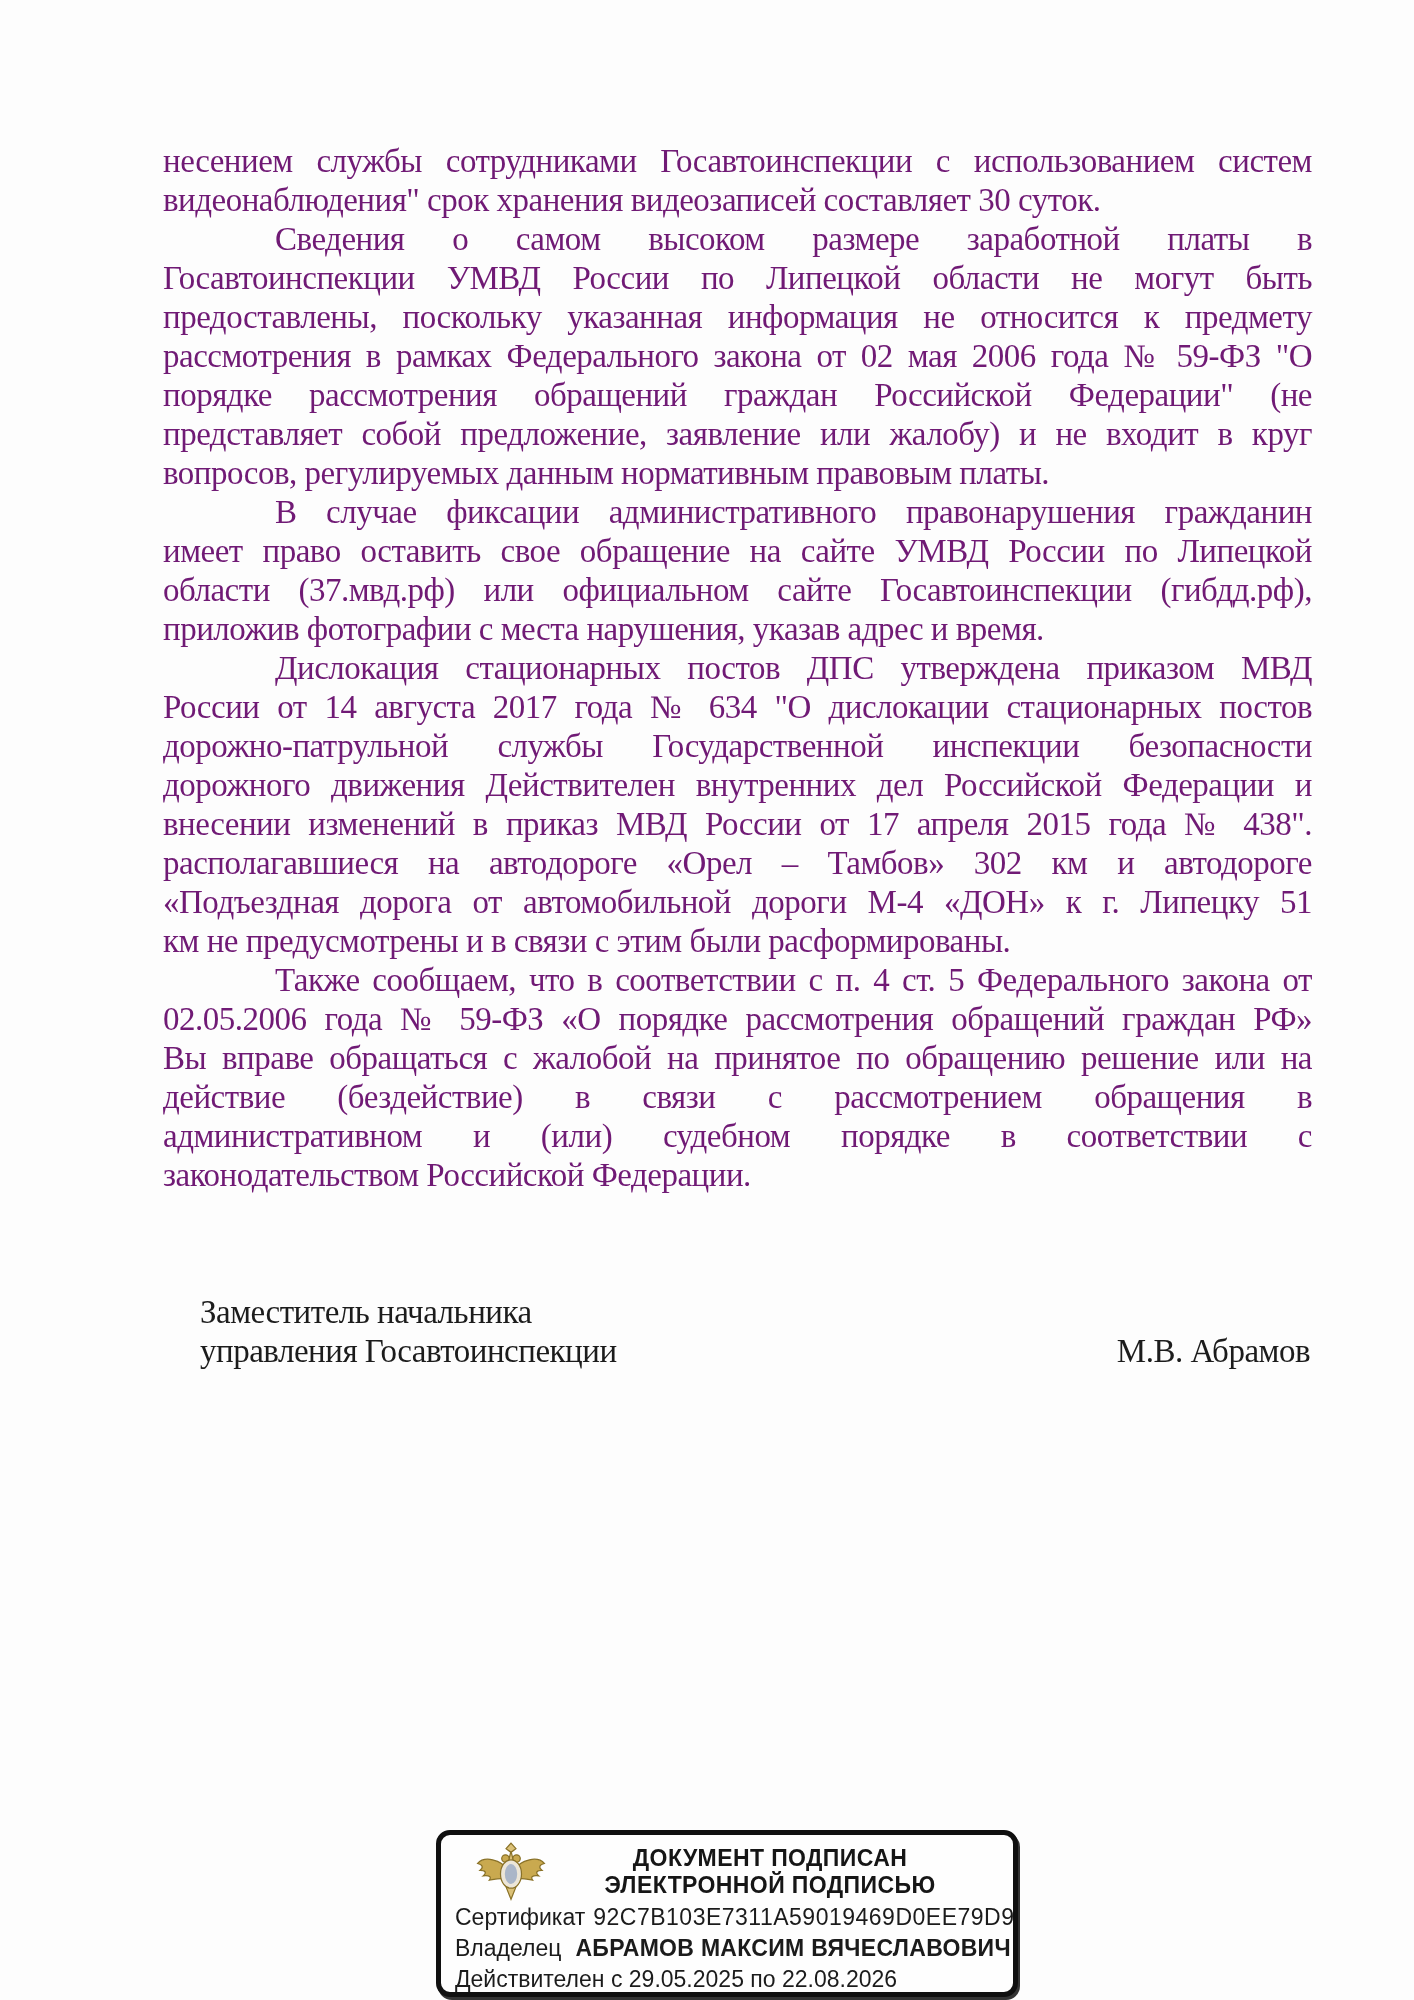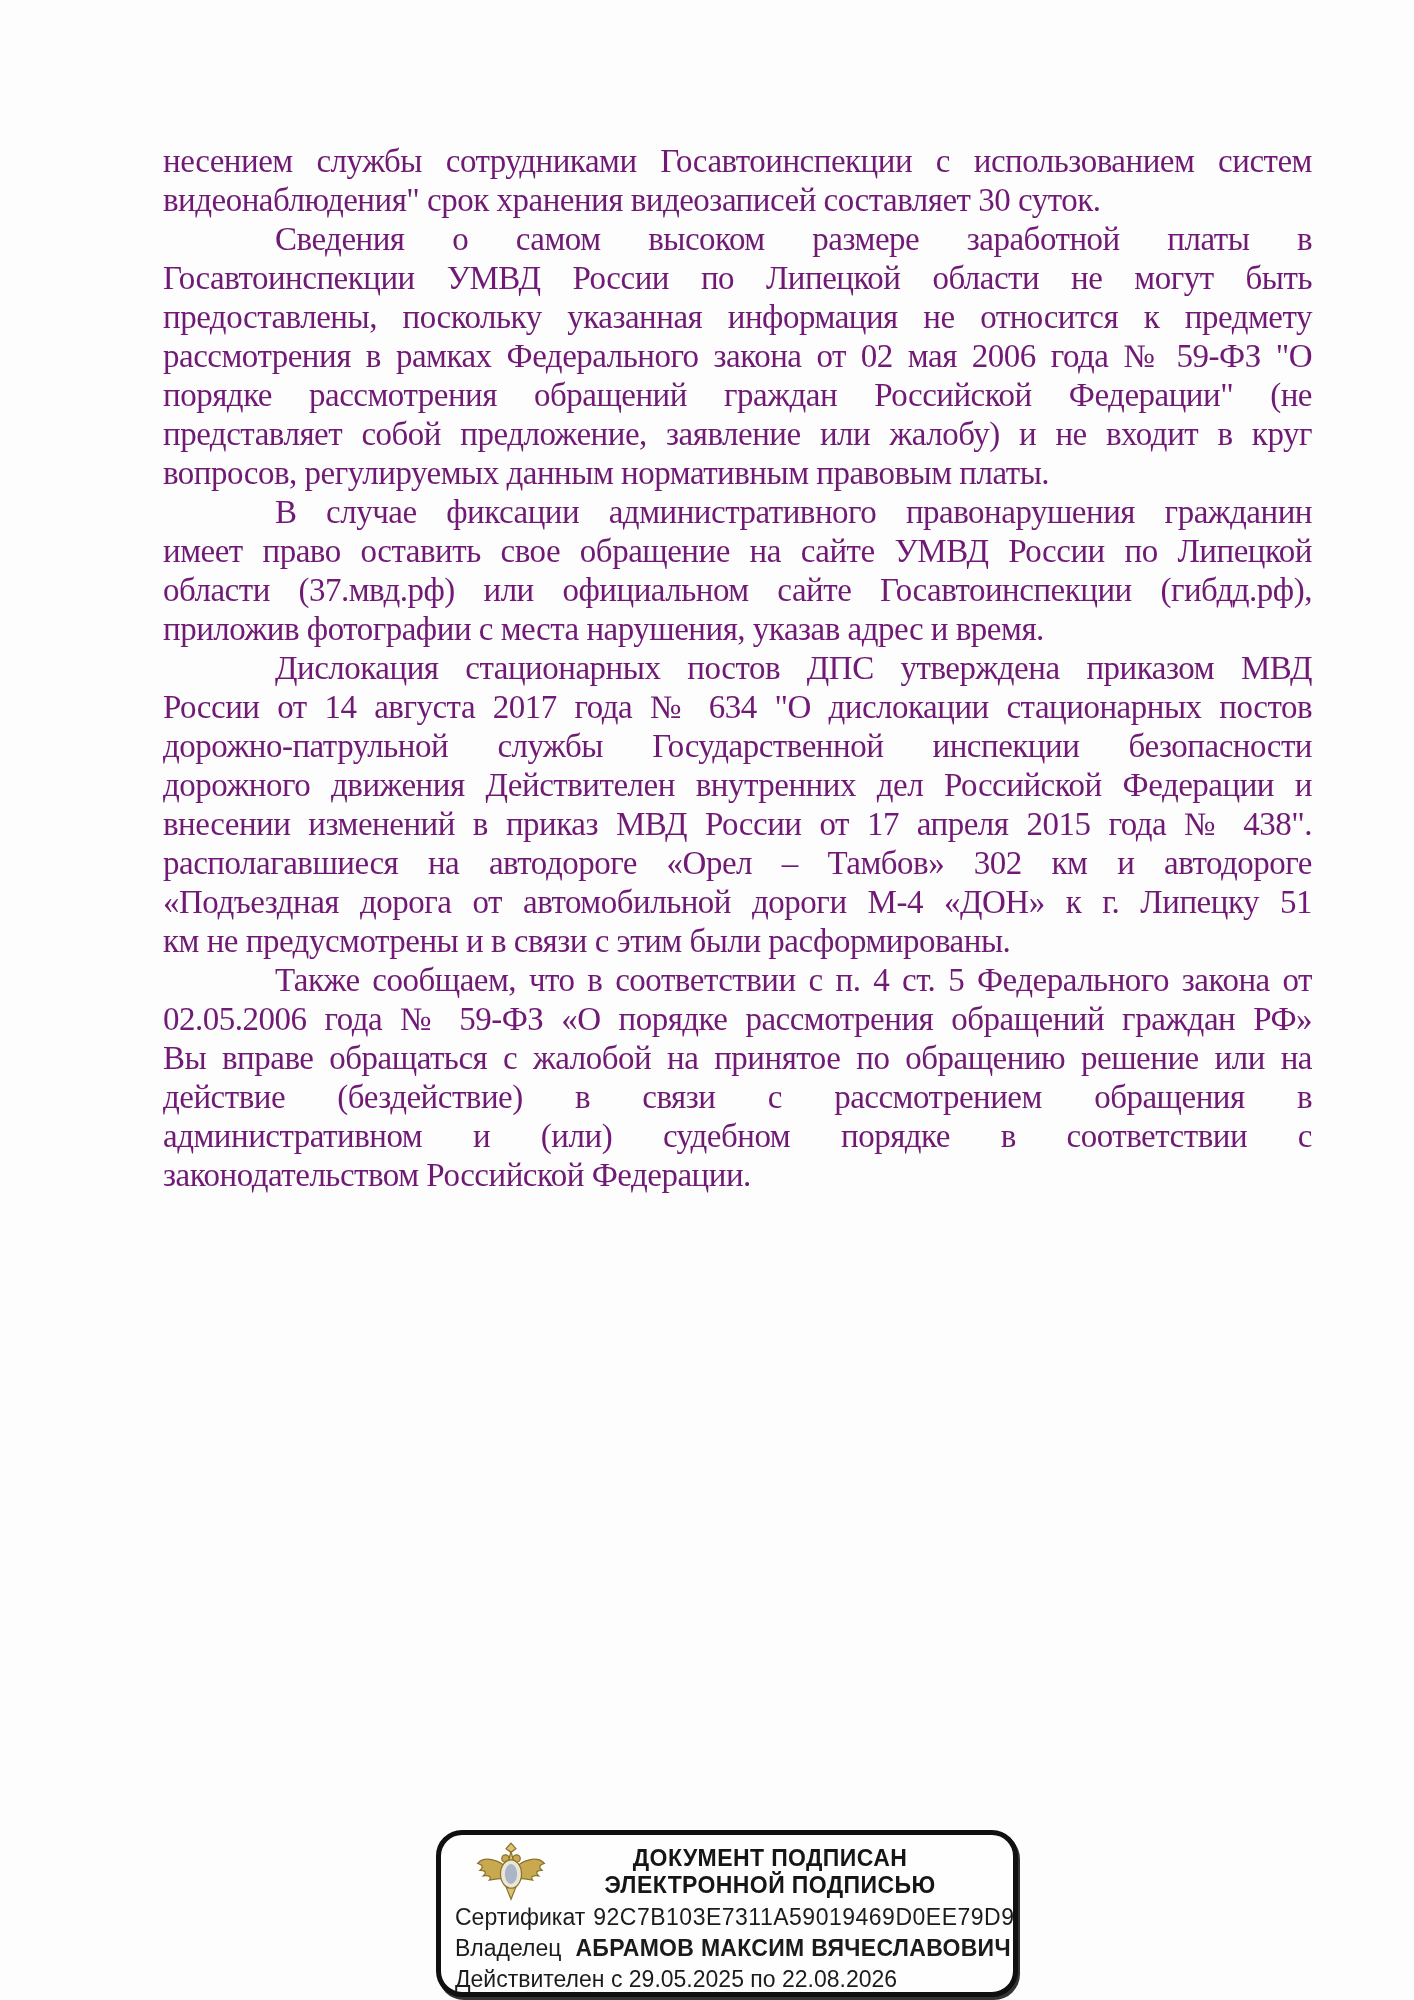--- a/index.html
+++ b/index.html
@@ -55,21 +55,21 @@
 
   
   .stamp {
     position: absolute;
     left: 436px;
     top: 1830px;
     width: 582px;
     height: 167px;
     box-sizing: border-box;
     border: 5px solid #101010;
-    border-radius: 26px;
+    border-radius: 14px;
     background: #fefefe;
     box-shadow: 2px 3px 0 rgba(16,16,16,0.85);
     font-family: "Liberation Sans", sans-serif;
     color: #1b1b1b;
     overflow: hidden;
   }
   .stamp-emblem {
     position: absolute;
     left: 28px;
     top: 5px;
@@ -137,20 +137,27 @@
       <div class="para">
         <div class="line indent">Также сообщаем, что в соответствии с п. 4 ст. 5 Федерального закона от</div>
         <div class="line">02.05.2006 года № 59-ФЗ «О порядке рассмотрения обращений граждан РФ»</div>
         <div class="line">Вы вправе обращаться с жалобой на принятое по обращению решение или на</div>
         <div class="line">действие (бездействие) в связи с рассмотрением обращения в</div>
         <div class="line">административном и (или) судебном порядке в соответствии с</div>
         <div class="line last">законодательством Российской Федерации.</div>
       </div>
     </div>
 
+  <div class="signature">
+    <div class="sig-left">
+      <div>Заместитель начальника</div>
+      <div>управления Госавтоинспекции</div>
+    </div>
+    <div class="sig-name">М.В. Абрамов</div>
+  </div>
 
   <div class="stamp">
 
     <svg class="stamp-emblem" viewBox="0 0 120 110" aria-hidden="true">
       <g stroke="#8a7228" stroke-width="2" fill="#c9a94f">
 
         <path d="M52 14 L60 5 L68 14 L60 20 Z" fill="#dbc178"></path>
 
         <path d="M60 18 L64 34 L56 34 Z" fill="#dbc178"></path>
         <path d="M60 96 L52 76 L68 76 Z" fill="#dbc178"></path>

